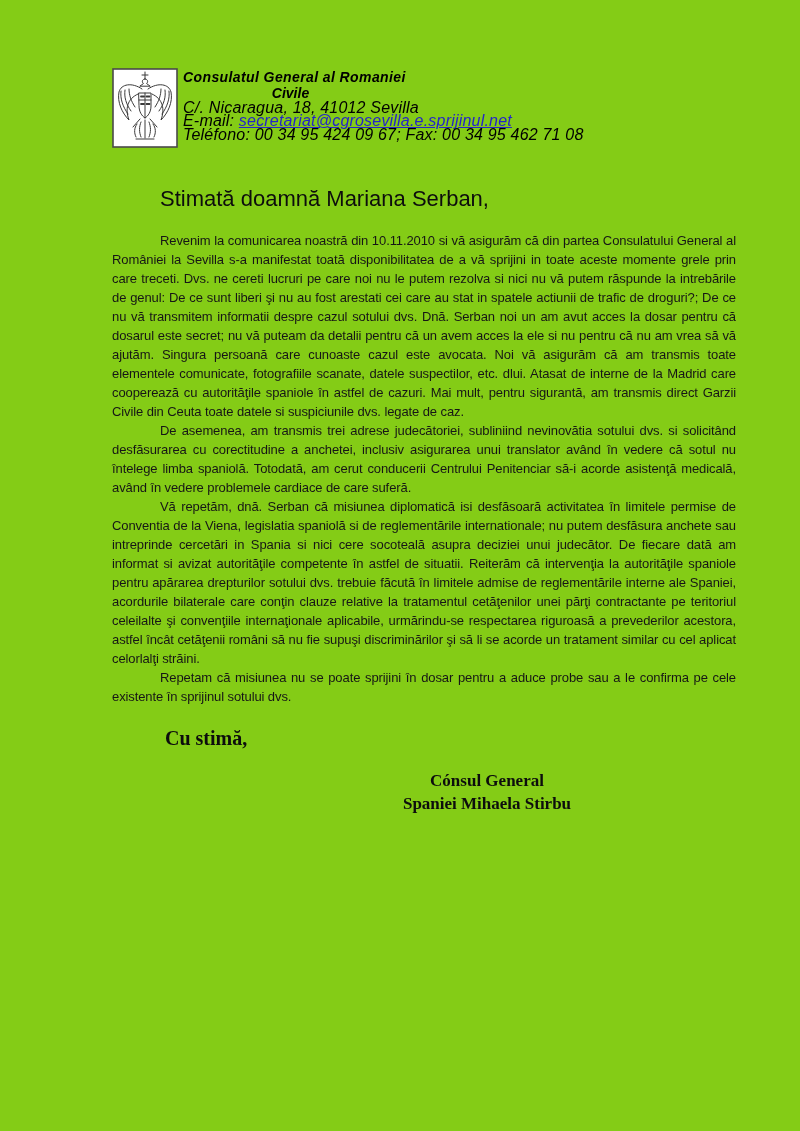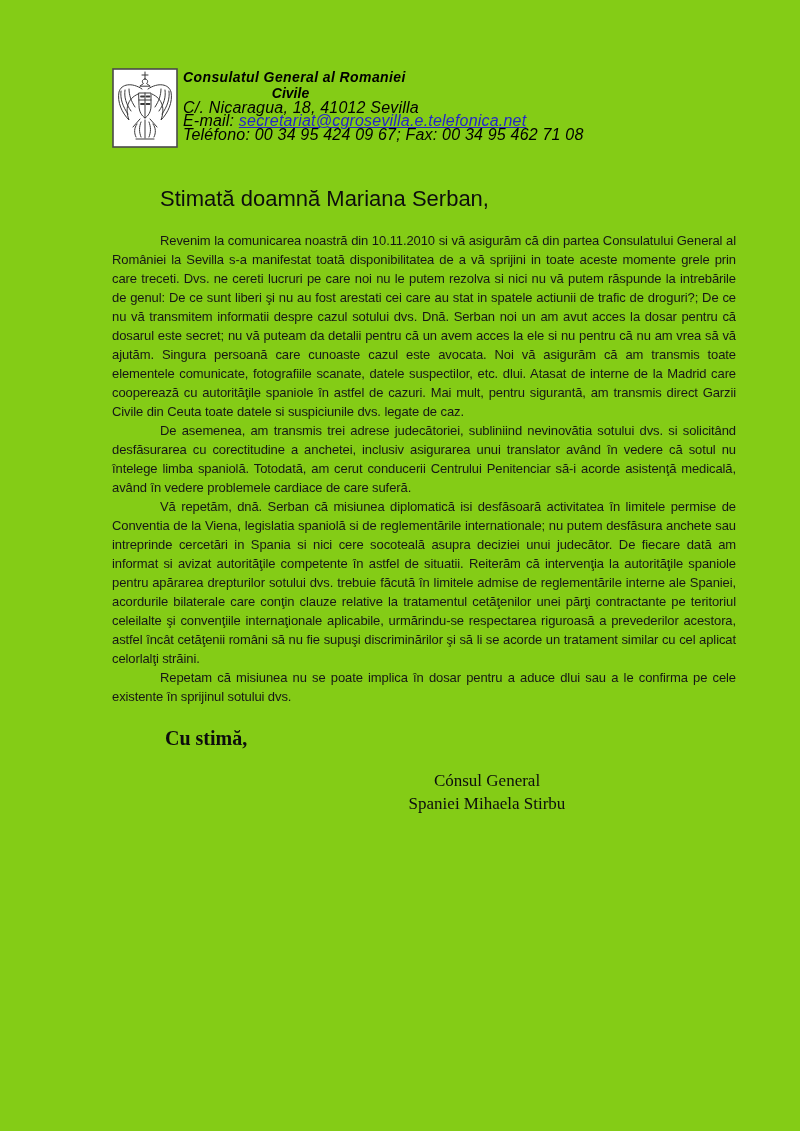--- a/index.html
+++ b/index.html
@@ -58,21 +58,21 @@
     font-family: "Liberation Serif", serif;
     font-weight: bold;
     font-size: 20px;
     color: #0d0d0d;
   }
   .signature {
     margin: 19px 0 0 200px;
     width: 350px;
     text-align: center;
     font-family: "Liberation Serif", serif;
-    font-weight: normal;
+    font-weight: bold;
     font-size: 17px;
     line-height: 23px;
     color: #0d0d0d;
   }
 </style>
 </head>
 <body>
 
 <div class="page">
 
@@ -106,33 +106,33 @@
           <path d="M24 71 h18"></path>
         </g>
       </svg>
     </span>
     <div class="letterhead-text">
       <div class="org-title">Consulatul General al Romaniei</div>
       <div class="org-sub">Civile</div>
       <div class="org-line">C/. Nicaragua, 18, 41012 Sevilla</div>
       <div class="org-line">
         <span>E-mail:</span>
-        <a class="email-link" style="color: rgb(37, 37, 201);">secretariat@cgrosevilla.e.telefonica.net</a>
+        <a class="email-link" style="color: rgb(37, 37, 201);">secretariat@cgrosevilla.e.sprijinul.net</a>
       </div>
       <div class="org-line">Teléfono: 00 34 95 424 09 67; Fax: 00 34 95 462 71 08</div>
     </div>
   </header>
 
   <main>
     <p class="salutation">Stimată doamnă Mariana Serban,</p>
 
     <p class="body-par first">Revenim la comunicarea noastră din 10.11.2010 si vă asigurăm că din partea Consulatului General al României la Sevilla s-a manifestat toată disponibilitatea de a vă sprijini in toate aceste momente grele prin care treceti. Dvs. ne cereti lucruri pe care noi nu le putem rezolva si nici nu vă putem răspunde la intrebările de genul: De ce sunt liberi şi nu au fost arestati cei care au stat in spatele actiunii de trafic de droguri?; De ce nu vă transmitem informatii despre cazul sotului dvs. Dnă. Serban noi un am avut acces la dosar pentru că dosarul este secret; nu vă puteam da detalii pentru că un avem acces la ele si nu pentru că nu am vrea să vă ajutăm. Singura persoană care cunoaste cazul este avocata. Noi vă asigurăm că am transmis toate elementele comunicate, fotografiile scanate, datele suspectilor, etc. dlui. Atasat de interne de la Madrid care cooperează cu autorităţile spaniole în astfel de cazuri. Mai mult, pentru sigurantă, am transmis direct Garzii Civile din Ceuta toate datele si suspiciunile dvs. legate de caz.</p>
     <p class="body-par">De asemenea, am transmis trei adrese judecătoriei, subliniind nevinovătia sotului dvs. si solicitând desfăsurarea cu corectitudine a anchetei, inclusiv asigurarea unui translator având în vedere că sotul nu întelege limba spaniolă. Totodată, am cerut conducerii Centrului Penitenciar să-i acorde asistenţă medicală, având în vedere problemele cardiace de care suferă.</p>
     <p class="body-par">Vă repetăm, dnă. Serban că misiunea diplomatică isi desfăsoară activitatea în limitele permise de Conventia de la Viena, legislatia spaniolă si de reglementările internationale; nu putem desfăsura anchete sau intreprinde cercetări in Spania si nici cere socoteală asupra deciziei unui judecător. De fiecare dată am informat si avizat autorităţile competente în astfel de situatii. Reiterăm că intervenţia la autorităţile spaniole pentru apărarea drepturilor sotului dvs. trebuie făcută în limitele admise de reglementările interne ale Spaniei, acordurile bilaterale care conţin clauze relative la tratamentul cetăţenilor unei părţi contractante pe teritoriul celeilalte şi convenţiile internaţionale aplicabile, urmărindu-se respectarea riguroasă a prevederilor acestora, astfel încât cetăţenii români să nu fie supuşi discriminărilor şi să li se acorde un tratament similar cu cel aplicat celorlalţi străini.</p>
-    <p class="body-par">Repetam că misiunea nu se poate implica în dosar pentru a aduce dlui sau a le confirma pe cele existente în sprijinul sotului dvs.</p>
+    <p class="body-par">Repetam că misiunea nu se poate sprijini în dosar pentru a aduce probe sau a le confirma pe cele existente în sprijinul sotului dvs.</p>
 
     <p class="closing">Cu stimă,</p>
 
     <div class="signature">
       <div>Cónsul General</div>
       <div>Spaniei Mihaela Stirbu</div>
     </div>
   </main>
 
 </div>

